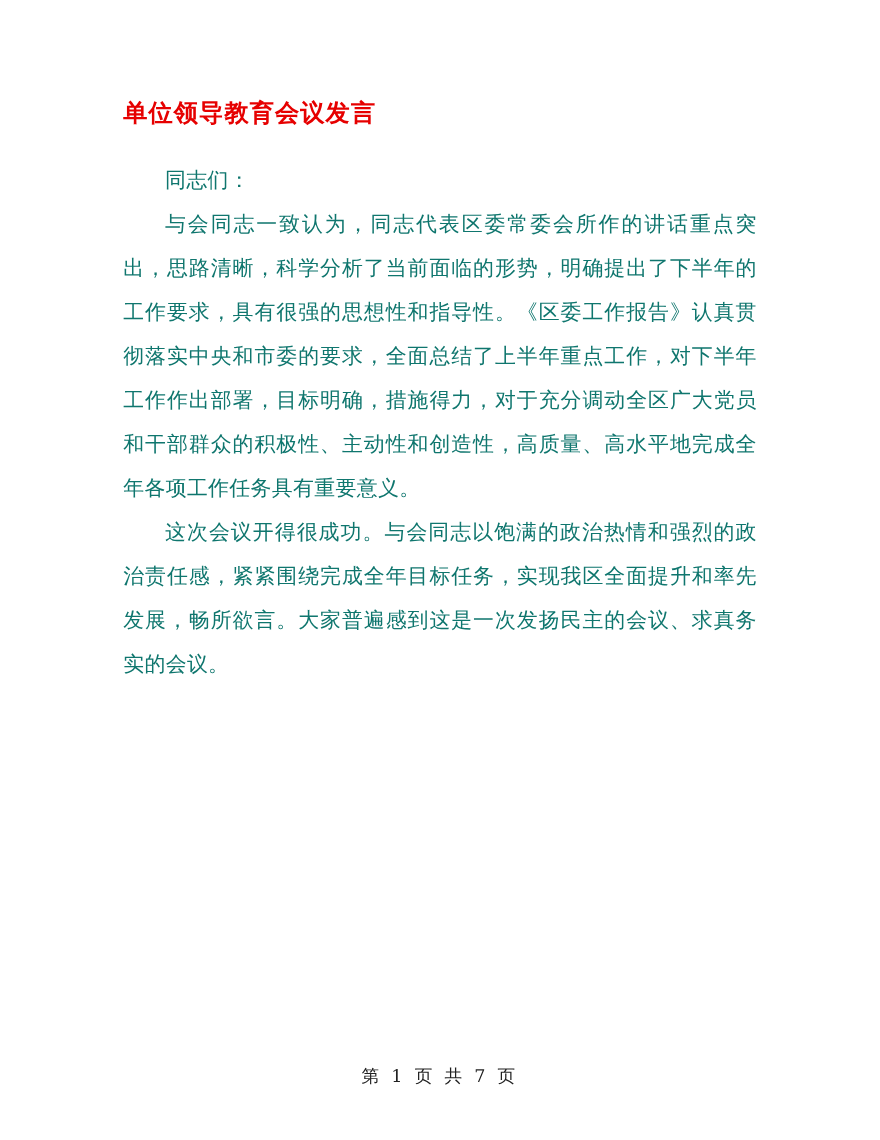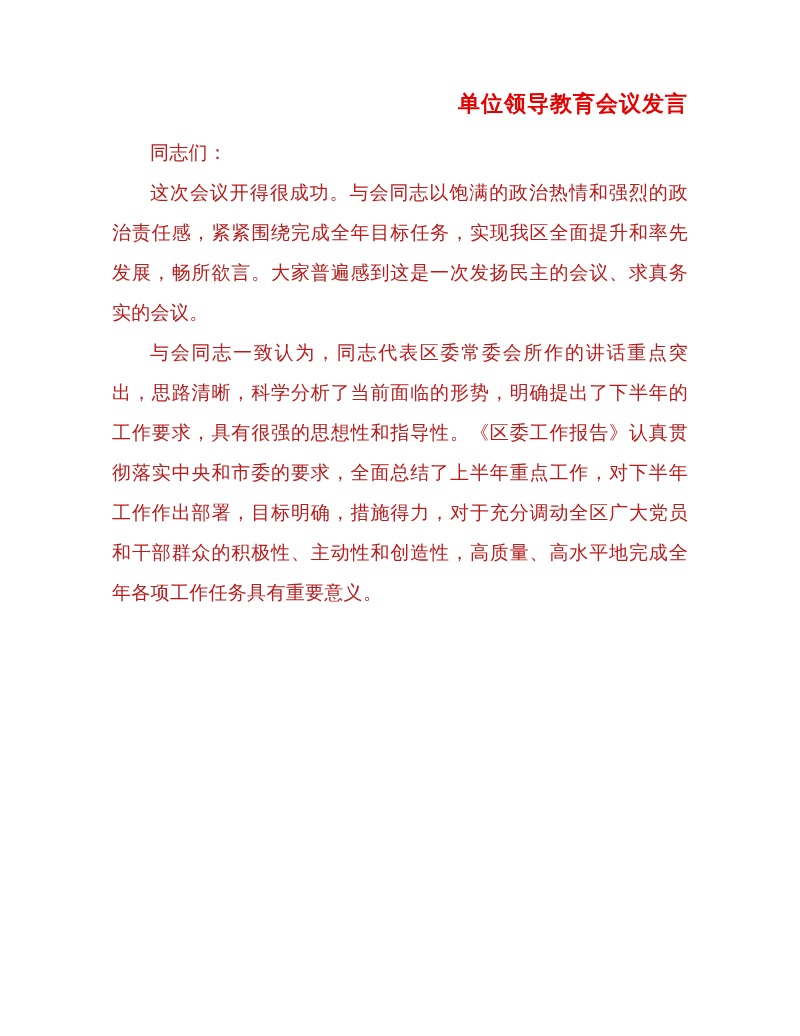--- a/index.html
+++ b/index.html
@@ -18,47 +18,48 @@
     position: absolute;
     left: 112px;
     right: 112px;
     top: 88px;
   }
   .doc-title {
     font-family: "DejaVu Sans", "Liberation Sans", sans-serif;
     font-size: 22px;
     font-weight: bold;
     color: #e60000;
-    text-align: right;
+    text-align: left;
     line-height: 32px;
     letter-spacing: 1px;
-    margin-bottom: 12px;
+    margin-bottom: 24px;
   }
   .para {
     font-size: 19px;
     line-height: 40px;
     letter-spacing: 0.3px;
     text-align: justify;
     text-indent: 2em;
-    color: #b91c1c;
+    color: #0f766e;
   }
   .page-footer {
     position: absolute;
     left: 0;
     right: 0;
     bottom: 46px;
     text-align: center;
     font-size: 16px;
     letter-spacing: 3px;
     color: #212121;
   }
 </style>
 </head>
 <body>
 
 <div class="page">
   <div class="content">
     <h1 class="doc-title">单位领导教育会议发言</h1>
     <p class="para">同志们：</p>
+    <p class="para">与会同志一致认为，同志代表区委常委会所作的讲话重点突出，思路清晰，科学分析了当前面临的形势，明确提出了下半年的工作要求，具有很强的思想性和指导性。《区委工作报告》认真贯彻落实中央和市委的要求，全面总结了上半年重点工作，对下半年工作作出部署，目标明确，措施得力，对于充分调动全区广大党员和干部群众的积极性、主动性和创造性，高质量、高水平地完成全年各项工作任务具有重要意义。</p>
     <p class="para">这次会议开得很成功。与会同志以饱满的政治热情和强烈的政治责任感，紧紧围绕完成全年目标任务，实现我区全面提升和率先发展，畅所欲言。大家普遍感到这是一次发扬民主的会议、求真务实的会议。</p>
-    <p class="para">与会同志一致认为，同志代表区委常委会所作的讲话重点突出，思路清晰，科学分析了当前面临的形势，明确提出了下半年的工作要求，具有很强的思想性和指导性。《区委工作报告》认真贯彻落实中央和市委的要求，全面总结了上半年重点工作，对下半年工作作出部署，目标明确，措施得力，对于充分调动全区广大党员和干部群众的积极性、主动性和创造性，高质量、高水平地完成全年各项工作任务具有重要意义。</p>
   </div>
+  <div class="page-footer">第 1 页 共 7 页</div>
 </div>
 
 </body></html>

